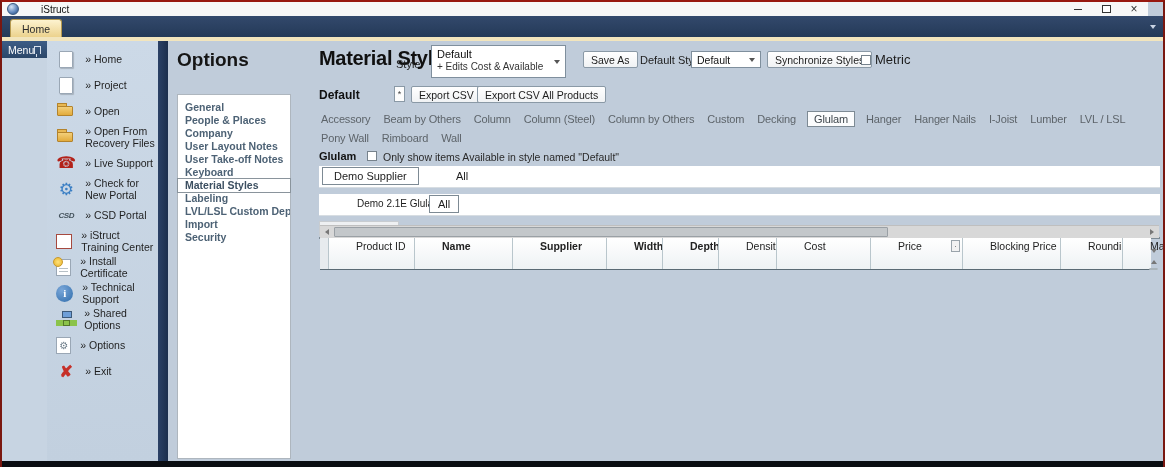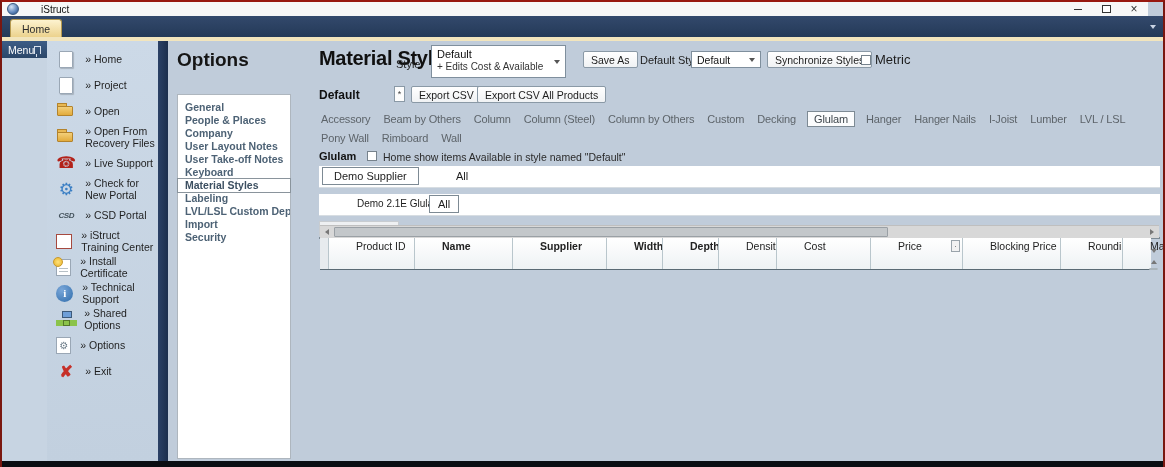--- a/index.html
+++ b/index.html
@@ -274,21 +274,21 @@
           <div class="tabs-line">
               <span class="tab">Pony Wall</span>
               <span class="tab">Rimboard</span>
               <span class="tab">Wall</span>
             </div>
         </div>
 
         <div class="glulam-row">
           <span class="cap">Glulam</span>
           <span class="checkbox"></span>
-          <span class="only">Home show items Available in style named "Default"</span>
+          <span class="only">Only show items Available in style named "Default"</span>
         </div>
 
         <div class="strip strip1">
           <div class="sup-tab">Demo Supplier</div>
           <div class="sup-all">All</div>
         </div>
         <div class="strip strip2">
           <div class="series-label">Demo 2.1E Glulam</div>
           <div class="series-all">All</div>
         </div>

